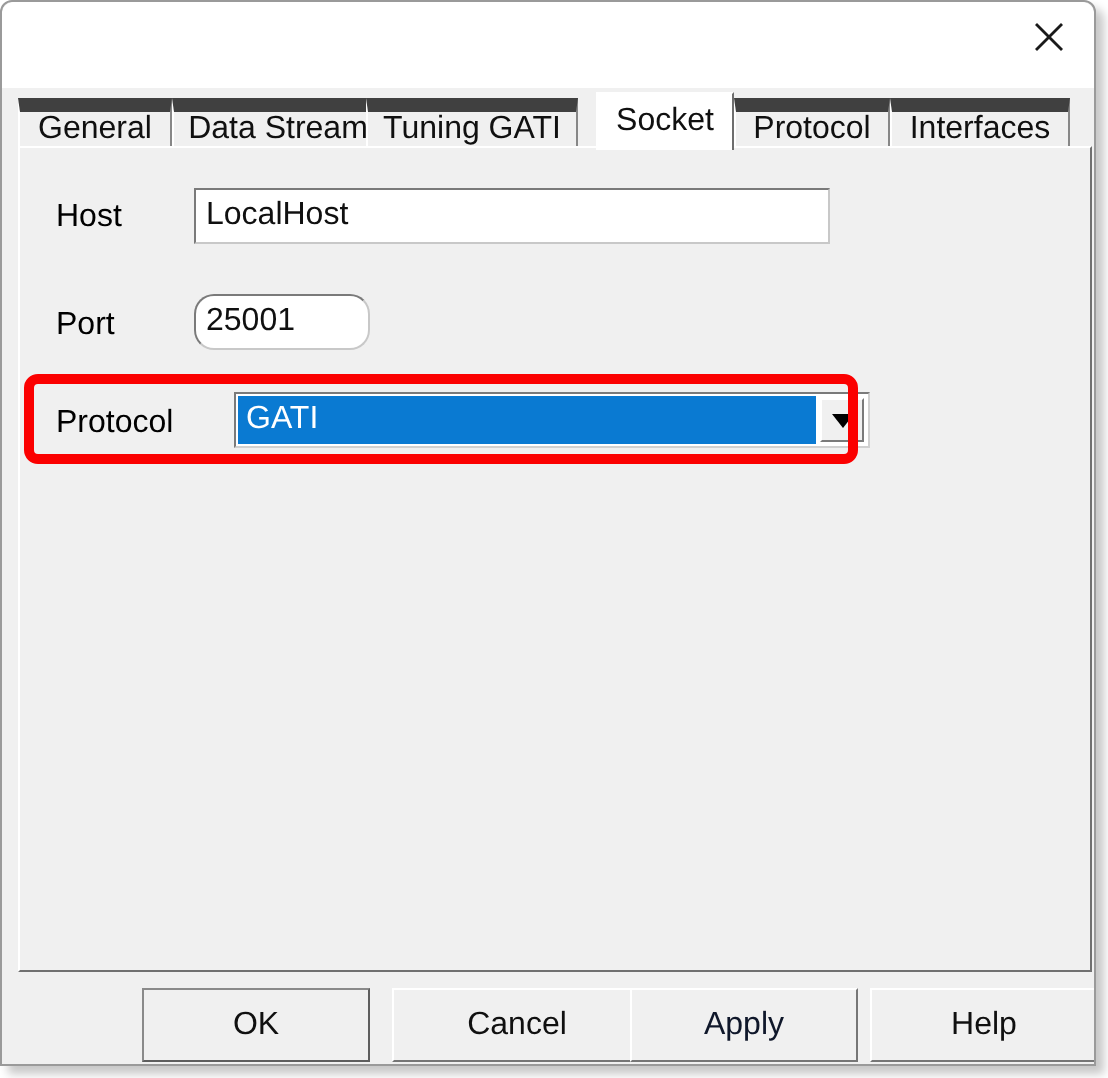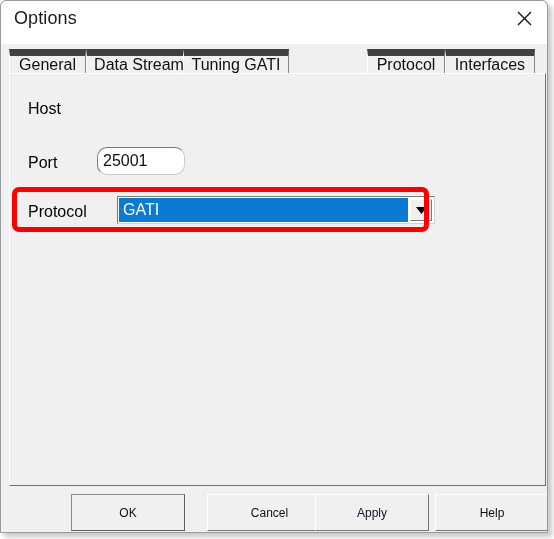--- a/index.html
+++ b/index.html
@@ -195,21 +195,21 @@
   
   .dlg-button {
     position: absolute;
     top: 493px;
     height: 37px;
     background: #f0f0f0;
     border: 1px solid #ffffff;
     border-right-color: #767676;
     border-bottom-color: #767676;
     box-sizing: border-box;
-    font-size: 12px;
+    font-size: 16px;
     color: #101010;
     display: flex;
     align-items: center;
     justify-content: center;
     cursor: default;
     font-family: "Liberation Sans", sans-serif;
   }
   .dlg-button .btn-inner {
     position: absolute;
     left: 0; top: 0; right: 0; bottom: 0;
@@ -226,50 +226,53 @@
   .dlg-button.disabled {
     color: #0f172a;
   }
 </style>
 </head>
 <body>
 
 <div id="window">
 
   <div id="titlebar">
-    <div id="title-text">Options</div>
     <div id="close-button">
       <svg width="17" height="17" viewBox="0 0 17 17">
         <line x1="2" y1="2" x2="15" y2="15" stroke="#1a1a1a" stroke-width="1.4"></line>
         <line x1="15" y1="2" x2="2" y2="15" stroke="#1a1a1a" stroke-width="1.4"></line>
       </svg>
     </div>
   </div>
 
   <div id="tabstrip">
     <div class="tab" style="left: 0px; width: 77px;">
         <span>General</span>
       </div>
     <div class="tab" style="left: 77px; width: 106px;">
         <span>Data Stream</span>
       </div>
     <div class="tab" style="left: 174px; width: 106px;">
         <span>Tuning GATI</span>
       </div>
+    <div class="tab selected" style="left: 289px; width: 69px;">
+        <span>Socket</span>
+      </div>
     <div class="tab" style="left: 358px; width: 78px;">
         <span>Protocol</span>
       </div>
     <div class="tab" style="left: 436px; width: 90px;">
         <span>Interfaces</span>
       </div>
   </div>
 
   <div id="content-panel">
 
     <div class="field-label" style="left:18px; top:26px;">Host</div>
+    <div class="textbox" style="left:87px; top:20px; width:318px; height:28px;">LocalHost</div>
 
     <div class="field-label" style="left:18px; top:80px;">Port</div>
     <div class="textbox" style="left:87px; top:73px; width:88px; height:28px;border-radius:10px;">25001</div>
 
     <div class="field-label" style="left:18px; top:129px;">Protocol</div>
 
     <div id="protocol-combo" style="top:122px;">
       <div id="protocol-combo-value">GATI</div>
       <div id="protocol-combo-arrow">
         <svg width="11" height="7" viewBox="0 0 11 7">
@@ -278,21 +281,21 @@
       </div>
     </div>
 
   </div>
 
   <div id="highlight-box"></div>
 
   <div class="dlg-button default" style="left:70px; width:114px;">
     <span class="btn-inner">OK</span>
   </div>
-  <div class="dlg-button" style="left:206px; width:125px;">
+  <div class="dlg-button" style="left:195px; width:125px;">
     <span class="btn-inner">Cancel</span>
   </div>
   <div class="dlg-button disabled" style="left:314px; width:114px;">
     <span class="btn-inner">Apply</span>
   </div>
   <div class="dlg-button" style="left:434px; width:114px;text-align:center;">
     <span class="btn-inner">Help</span>
   </div>
 
 </div>

